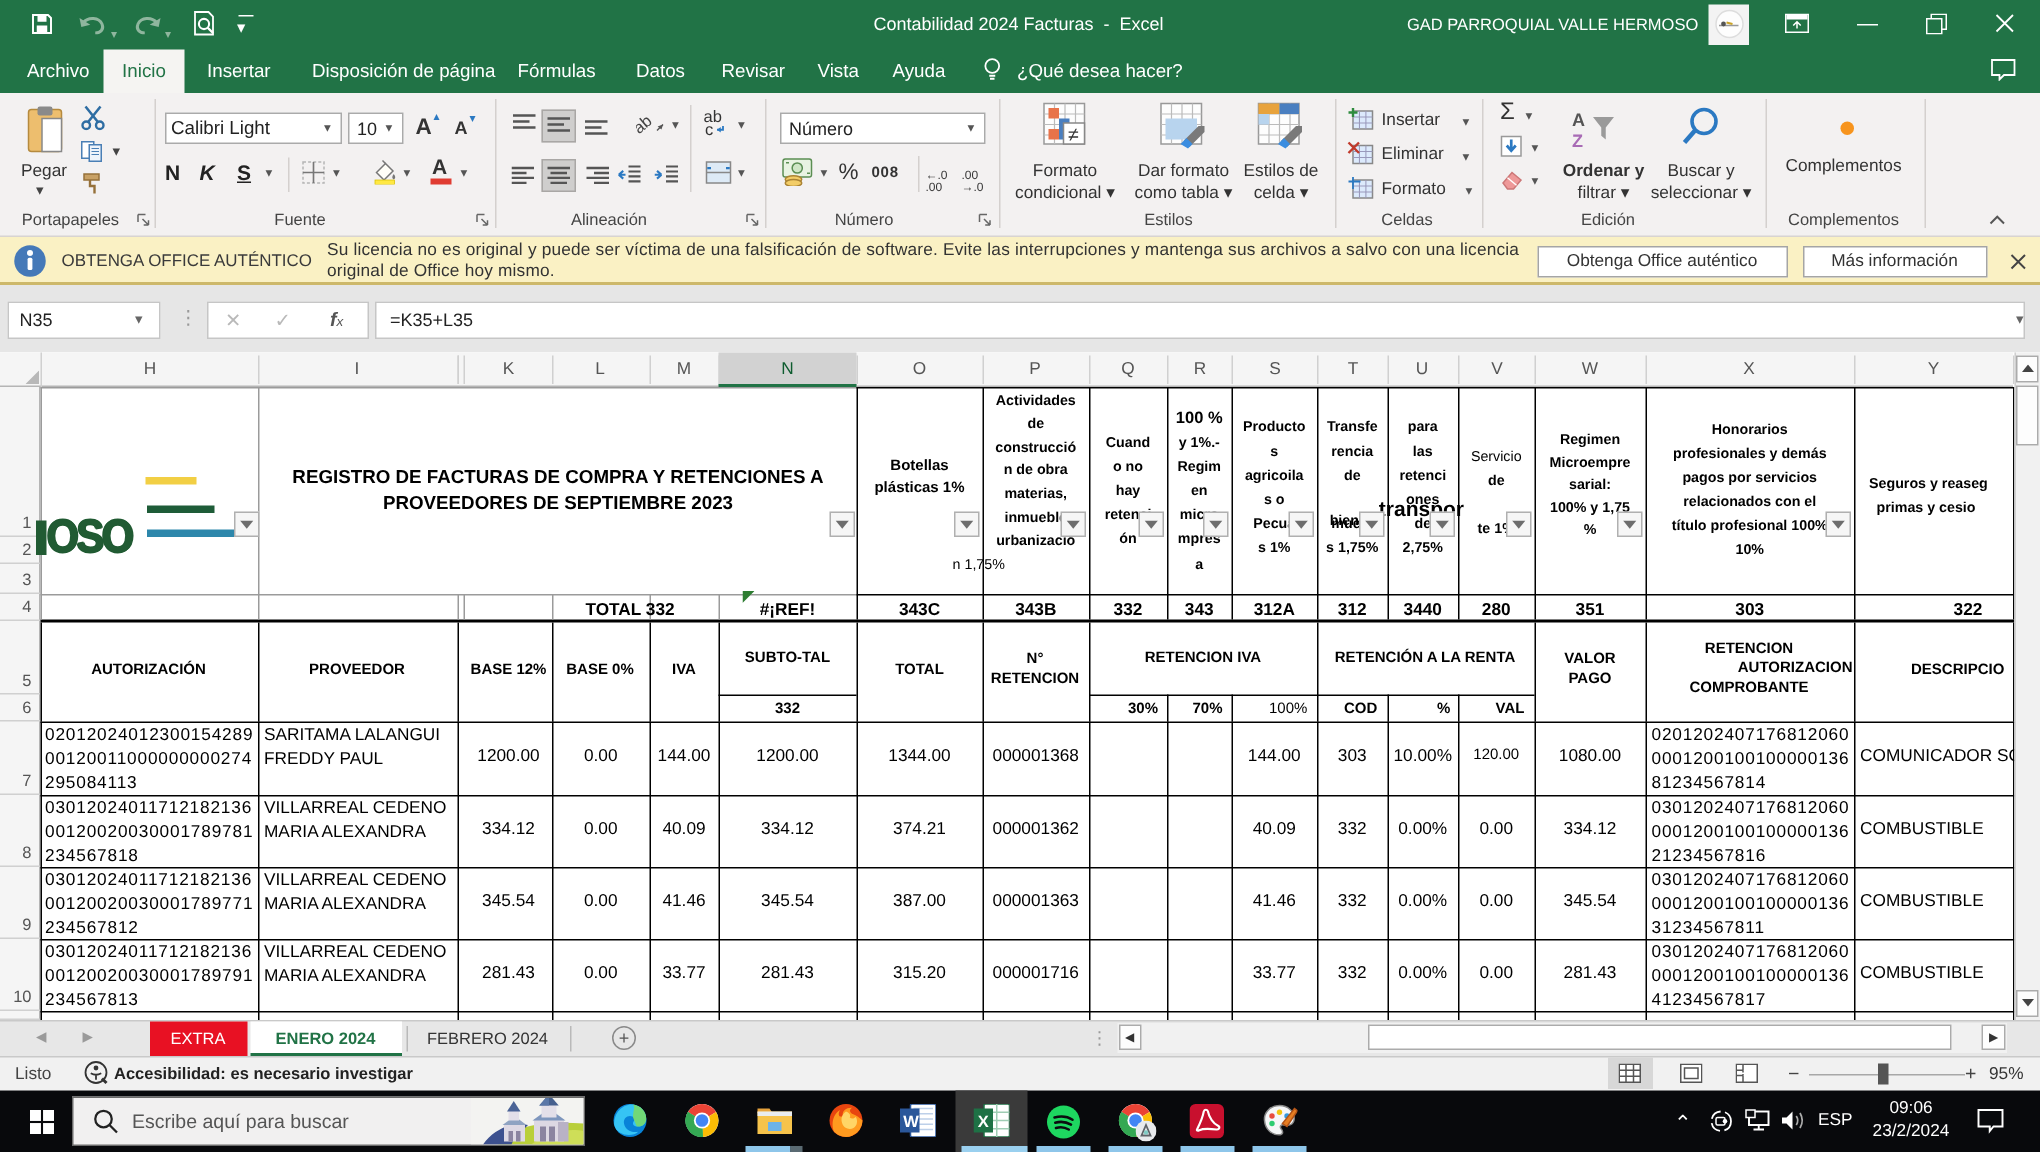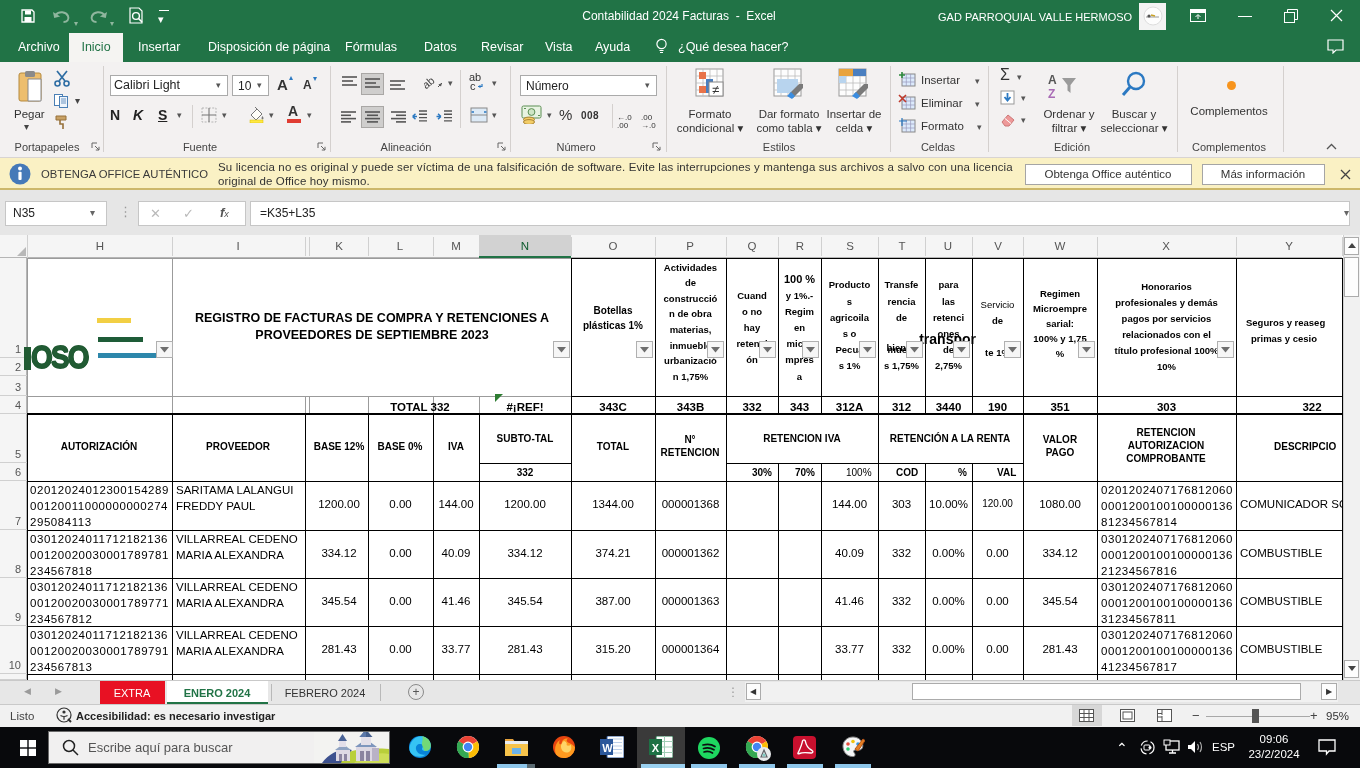--- a/index.html
+++ b/index.html
@@ -263,21 +263,21 @@
 <div class="a ct" style="left:639px;top:121px;width:300px;white-space:nowrap;color:#333;font-size:11.5px;">como tabla ▾</div>
 <svg class="a" style="left:838px;top:68px" width="32" height="32" viewBox="0 0 32 32">
     <rect x="1" y="1" width="27" height="27" fill="#fdfdfd" stroke="#999"></rect>
     <path d="M1 8 h27 M1 15 h27 M1 22 h27 M8 1 v27 M15 1 v27 M22 1 v27" stroke="#bbb" stroke-width="0.8"></path>
     <rect x="1" y="1" width="14" height="7" fill="#e8a33d"></rect>
     <rect x="15" y="1" width="13" height="7" fill="#4a7fc0"></rect>
     <rect x="1" y="8" width="7" height="7" fill="#b8d4ee"></rect>
     <path d="M16 26 l10 -10 4 0 0 4 -10 10z" fill="#7a7a7a"></path>
     <path d="M14 28 l4 -4 4 4 -3 3z" fill="#3b8de0"></path>
   </svg>
-<div class="a ct" style="left:704px;top:108px;width:300px;white-space:nowrap;color:#333;font-size:11.5px;">Insertar de</div>
+<div class="a ct" style="left:704px;top:108px;width:300px;white-space:nowrap;color:#333;font-size:11.5px;">Estilos de</div>
 <div class="a ct" style="left:704px;top:121px;width:300px;white-space:nowrap;color:#333;font-size:11.5px;">celda ▾</div>
 <svg class="a" style="left:898px;top:71px" width="18" height="16" viewBox="0 0 18 16">
     <rect x="4" y="3" width="13" height="12" fill="#dceafc" stroke="#888"></rect>
     <path d="M4 7 h13 M4 11 h13 M8.3 3 v12 M12.6 3 v12" stroke="#99b" stroke-width="0.7"></path>
     <path d="M2 5 h6 M5 2 v6" stroke="#2e8b3e" stroke-width="1.6" transform="translate(-1,-1)"></path>
   </svg>
 <div class="a" style="left:921px;top:74px;white-space:nowrap;color:#333;font-size:11.5px;">Insertar</div>
 <div class="a" style="left:975px;top:76px;white-space:nowrap;color:#555;font-size:9px;">▾</div>
 <svg class="a" style="left:898px;top:94px" width="18" height="16" viewBox="0 0 18 16">
     <rect x="4" y="3" width="13" height="12" fill="#dceafc" stroke="#888"></rect>
@@ -303,21 +303,21 @@
 <svg class="a" style="left:1000px;top:113px" width="16" height="14" viewBox="0 0 16 14">
     <path d="M2 9 L8 2 l6 5 -5 6 -4 0z" fill="#e99" stroke="#c77"></path>
     <path d="M5 5.5 l6 5" stroke="#fff"></path>
   </svg>
 <div class="a" style="left:1021px;top:115px;white-space:nowrap;color:#555;font-size:9px;">▾</div>
 <svg class="a" style="left:1048px;top:72px" width="34" height="28" viewBox="0 0 34 28">
     <text x="0" y="12" font-size="12" font-weight="bold" fill="#555">A</text>
     <text x="0" y="26" font-size="12" font-weight="bold" fill="#a86bb5">Z</text>
     <path d="M14 6 h14 l-5.5 7 v8 l-3 -2.5 v-5.5z" fill="#9a9a9a"></path>
   </svg>
-<div class="a ct" style="left:919px;top:108px;width:300px;white-space:nowrap;color:#333;font-size:11.5px;">Ordenar y</div>
+<div class="a ct" style="left:919px;top:108px;width:300px;white-space:nowrap;color:#333;font-size:11.5px;font-weight:bold;">Ordenar y</div>
 <div class="a ct" style="left:919px;top:121px;width:300px;white-space:nowrap;color:#333;font-size:11.5px;">filtrar ▾</div>
 <svg class="a" style="left:1120px;top:70px" width="28" height="28" viewBox="0 0 28 28">
     <circle cx="16" cy="11" r="8" fill="none" stroke="#2b79c2" stroke-width="2.4"></circle>
     <path d="M10 17 L3 25" stroke="#2b79c2" stroke-width="3"></path>
   </svg>
 <div class="a ct" style="left:984px;top:108px;width:300px;white-space:nowrap;color:#333;font-size:11.5px;">Buscar y</div>
 <div class="a ct" style="left:984px;top:121px;width:300px;white-space:nowrap;color:#333;font-size:11.5px;">seleccionar ▾</div>
 <div class="a" style="left:1227px;top:81px;width:9px;height:9px;border-radius:50%;background:#f7941d;"></div>
 <div class="a ct" style="left:1169px;top:105px;width:120px;white-space:nowrap;color:#333;font-size:11.5px;">Complementos</div>
 <div class="a" style="left:0px;top:158px;width:1360px;height:32px;background:#faf1c4;border-bottom:2px solid #cdb86a;"></div>
@@ -513,21 +513,21 @@
 <div class="a ct" style="left:162px;top:328px;width:420px;white-space:nowrap;color:#000;font-weight:bold;font-size:12.5px;letter-spacing:0px;">PROVEEDORES DE SEPTIEMBRE 2023</div>
 <div class="a ct" style="left:568px;top:304.5px;width:90px;white-space:nowrap;color:#000;font-weight:bold;font-size:10px;">Botellas</div>
 <div class="a ct" style="left:568px;top:320.0px;width:90px;white-space:nowrap;color:#000;font-weight:bold;font-size:10px;">plásticas 1%</div>
 <div class="a ct" style="left:652px;top:261.6px;width:77px;white-space:nowrap;color:#000;font-weight:bold;font-size:9.5px;">Actividades</div>
 <div class="a ct" style="left:652px;top:277.20000000000005px;width:77px;white-space:nowrap;color:#000;font-weight:bold;font-size:9.5px;">de</div>
 <div class="a ct" style="left:652px;top:292.8px;width:77px;white-space:nowrap;color:#000;font-weight:bold;font-size:9.5px;">construcció</div>
 <div class="a ct" style="left:652px;top:308.40000000000003px;width:77px;white-space:nowrap;color:#000;font-weight:bold;font-size:9.5px;">n de obra</div>
 <div class="a ct" style="left:652px;top:324.0px;width:77px;white-space:nowrap;color:#000;font-weight:bold;font-size:9.5px;">materias,</div>
 <div class="a ct" style="left:652px;top:339.6px;width:77px;white-space:nowrap;color:#000;font-weight:bold;font-size:9.5px;">inmueble</div>
 <div class="a ct" style="left:652px;top:355.20000000000005px;width:77px;white-space:nowrap;color:#000;font-weight:bold;font-size:9.5px;">urbanizació</div>
-<div class="a ct" style="left:652px;top:370.8px;width:77px;white-space:nowrap;color:#000;font-weight:bold;font-size:9.5px;">n 1,75%</div>
+<div class="a ct" style="left:614px;top:370.8px;width:77px;white-space:nowrap;color:#000;font-weight:normal;font-size:9.5px;">n 1,75%</div>
 <div class="a ct" style="left:723px;top:289.5px;width:58px;white-space:nowrap;color:#000;font-weight:bold;font-size:9.5px;">Cuand</div>
 <div class="a ct" style="left:723px;top:305.7px;width:58px;white-space:nowrap;color:#000;font-weight:bold;font-size:9.5px;">o no</div>
 <div class="a ct" style="left:723px;top:321.9px;width:58px;white-space:nowrap;color:#000;font-weight:bold;font-size:9.5px;">hay</div>
 <div class="a ct" style="left:723px;top:338.1px;width:58px;white-space:nowrap;color:#000;font-weight:bold;font-size:9.5px;">retenci</div>
 <div class="a ct" style="left:723px;top:354.3px;width:58px;white-space:nowrap;color:#000;font-weight:bold;font-size:9.5px;">ón</div>
 <div class="a ct" style="left:775px;top:273.3px;width:49px;white-space:nowrap;color:#000;font-weight:bold;font-size:11px;">100 %</div>
 <div class="a ct" style="left:775px;top:289.5px;width:49px;white-space:nowrap;color:#000;font-weight:bold;font-size:9.5px;">y 1%.-</div>
 <div class="a ct" style="left:775px;top:305.7px;width:49px;white-space:nowrap;color:#000;font-weight:bold;font-size:9.5px;">Regim</div>
 <div class="a ct" style="left:775px;top:321.9px;width:49px;white-space:nowrap;color:#000;font-weight:bold;font-size:9.5px;">en</div>
 <div class="a ct" style="left:775px;top:338.1px;width:49px;white-space:nowrap;color:#000;font-weight:bold;font-size:9.5px;">micro</div>
@@ -613,21 +613,21 @@
     <path d="M0 0 h8 l-8 8z" fill="#2e7d32"></path>
   </svg>
 <div class="a ct" style="left:480px;top:401px;width:90px;white-space:nowrap;color:#000;font-weight:bold;font-size:11.5px;">#¡REF!</div>
 <div class="a ct" style="left:571px;top:401px;width:84px;white-space:nowrap;color:#000;font-weight:bold;font-size:11.5px;">343C</div>
 <div class="a ct" style="left:655px;top:401px;width:71px;white-space:nowrap;color:#000;font-weight:bold;font-size:11.5px;">343B</div>
 <div class="a ct" style="left:726px;top:401px;width:52px;white-space:nowrap;color:#000;font-weight:bold;font-size:11.5px;">332</div>
 <div class="a ct" style="left:778px;top:401px;width:43px;white-space:nowrap;color:#000;font-weight:bold;font-size:11.5px;">343</div>
 <div class="a ct" style="left:821px;top:401px;width:57px;white-space:nowrap;color:#000;font-weight:bold;font-size:11.5px;">312A</div>
 <div class="a ct" style="left:878px;top:401px;width:47px;white-space:nowrap;color:#000;font-weight:bold;font-size:11.5px;">312</div>
 <div class="a ct" style="left:925px;top:401px;width:47px;white-space:nowrap;color:#000;font-weight:bold;font-size:11.5px;">3440</div>
-<div class="a ct" style="left:972px;top:401px;width:51px;white-space:nowrap;color:#000;font-weight:bold;font-size:11.5px;">190</div>
+<div class="a ct" style="left:972px;top:401px;width:51px;white-space:nowrap;color:#000;font-weight:bold;font-size:11.5px;">280</div>
 <div class="a ct" style="left:1023px;top:401px;width:74px;white-space:nowrap;color:#000;font-weight:bold;font-size:11.5px;">351</div>
 <div class="a ct" style="left:1097px;top:401px;width:139px;white-space:nowrap;color:#000;font-weight:bold;font-size:11.5px;">303</div>
 <div class="a ct" style="left:1282px;top:401px;width:60px;white-space:nowrap;color:#000;font-weight:bold;font-size:11.5px;">322</div>
 <div class="a ct" style="left:29px;top:441px;width:140px;white-space:nowrap;color:#000;font-weight:bold;font-size:10px;">AUTORIZACIÓN</div>
 <div class="a ct" style="left:173px;top:441px;width:130px;white-space:nowrap;color:#000;font-weight:bold;font-size:10px;">PROVEEDOR</div>
 <div class="a ct" style="left:309px;top:441px;width:60px;white-space:nowrap;color:#000;font-weight:bold;font-size:10px;">BASE 12%</div>
 <div class="a ct" style="left:370px;top:441px;width:60px;white-space:nowrap;color:#000;font-weight:bold;font-size:10px;">BASE 0%</div>
 <div class="a ct" style="left:433px;top:441px;width:46px;white-space:nowrap;color:#000;font-weight:bold;font-size:10px;">IVA</div>
 <div class="a ct" style="left:480px;top:433px;width:90px;white-space:nowrap;color:#000;font-weight:bold;font-size:10px;">SUBTO-TAL</div>
 <div class="a ct" style="left:480px;top:467px;width:90px;white-space:nowrap;color:#000;font-weight:bold;font-size:10px;">332</div>
@@ -638,21 +638,21 @@
 <div class="a ct" style="left:878px;top:433px;width:144px;white-space:nowrap;color:#000;font-weight:bold;font-size:10px;">RETENCIÓN A LA RENTA</div>
 <div class="a" style="left:752px;top:467px;white-space:nowrap;color:#000;font-weight:bold;font-size:10px;">30%</div>
 <div class="a" style="left:795px;top:467px;white-space:nowrap;color:#000;font-weight:bold;font-size:10px;">70%</div>
 <div class="a" style="left:846px;top:467px;white-space:nowrap;color:#000;font-weight:normal;font-size:10px;">100%</div>
 <div class="a" style="left:896px;top:467px;white-space:nowrap;color:#000;font-weight:bold;font-size:10px;">COD</div>
 <div class="a" style="left:958px;top:467px;white-space:nowrap;color:#000;font-weight:bold;font-size:10px;">%</div>
 <div class="a" style="left:997px;top:467px;white-space:nowrap;color:#000;font-weight:bold;font-size:10px;">VAL</div>
 <div class="a ct" style="left:1024px;top:434px;width:72px;white-space:nowrap;color:#000;font-weight:bold;font-size:10px;">VALOR</div>
 <div class="a ct" style="left:1024px;top:447px;width:72px;white-space:nowrap;color:#000;font-weight:bold;font-size:10px;">PAGO</div>
 <div class="a ct" style="left:1097px;top:427px;width:138px;white-space:nowrap;color:#000;font-weight:bold;font-size:10px;">RETENCION</div>
-<div class="a ct" style="left:1097px;top:440px;width:138px;white-space:nowrap;color:#000;font-weight:bold;font-size:10px;">AUTORIZACION</div>
+<div class="a ct" style="left:1097px;top:440px;width:138px;white-space:nowrap;color:#000;font-weight:bold;font-size:10px;text-align:right;">AUTORIZACION</div>
 <div class="a ct" style="left:1097px;top:453px;width:138px;white-space:nowrap;color:#000;font-weight:bold;font-size:10px;">COMPROBANTE</div>
 <div class="a" style="left:1274px;top:441px;white-space:nowrap;color:#000;font-weight:bold;font-size:10px;">DESCRIPCIO</div>
 <div class="a" style="left:30px;top:484px;white-space:nowrap;color:#000;font-size:11.5px;letter-spacing:0.55px;">02012024012300154289</div>
 <div class="a" style="left:30px;top:500px;white-space:nowrap;color:#000;font-size:11.5px;letter-spacing:0.55px;">00120011000000000274</div>
 <div class="a" style="left:30px;top:516px;white-space:nowrap;color:#000;font-size:11.5px;letter-spacing:0.55px;">295084113</div>
 <div class="a" style="left:176px;top:484px;white-space:nowrap;color:#000;font-size:11.5px;">SARITAMA LALANGUI</div>
 <div class="a" style="left:176px;top:500px;white-space:nowrap;color:#000;font-size:11.5px;">FREDDY PAUL</div>
 <div class="a ct" style="left:310px;top:498px;width:58px;white-space:nowrap;color:#000;font-size:11.5px;">1200.00</div>
 <div class="a ct" style="left:368px;top:498px;width:65px;white-space:nowrap;color:#000;font-size:11.5px;">0.00</div>
 <div class="a ct" style="left:433px;top:498px;width:46px;white-space:nowrap;color:#000;font-size:11.5px;">144.00</div>
@@ -711,21 +711,21 @@
 <div class="a" style="left:30px;top:629px;white-space:nowrap;color:#000;font-size:11.5px;letter-spacing:0.55px;">03012024011712182136</div>
 <div class="a" style="left:30px;top:645px;white-space:nowrap;color:#000;font-size:11.5px;letter-spacing:0.55px;">00120020030001789791</div>
 <div class="a" style="left:30px;top:661px;white-space:nowrap;color:#000;font-size:11.5px;letter-spacing:0.55px;">234567813</div>
 <div class="a" style="left:176px;top:629px;white-space:nowrap;color:#000;font-size:11.5px;">VILLARREAL CEDENO</div>
 <div class="a" style="left:176px;top:645px;white-space:nowrap;color:#000;font-size:11.5px;">MARIA ALEXANDRA</div>
 <div class="a ct" style="left:310px;top:643px;width:58px;white-space:nowrap;color:#000;font-size:11.5px;">281.43</div>
 <div class="a ct" style="left:368px;top:643px;width:65px;white-space:nowrap;color:#000;font-size:11.5px;">0.00</div>
 <div class="a ct" style="left:433px;top:643px;width:46px;white-space:nowrap;color:#000;font-size:11.5px;">33.77</div>
 <div class="a ct" style="left:479px;top:643px;width:92px;white-space:nowrap;color:#000;font-size:11.5px;">281.43</div>
 <div class="a ct" style="left:571px;top:643px;width:84px;white-space:nowrap;color:#000;font-size:11.5px;">315.20</div>
-<div class="a ct" style="left:655px;top:643px;width:71px;white-space:nowrap;color:#000;font-size:11.5px;">000001364</div>
+<div class="a ct" style="left:655px;top:643px;width:71px;white-space:nowrap;color:#000;font-size:11.5px;">000001716</div>
 <div class="a ct" style="left:821px;top:643px;width:57px;white-space:nowrap;color:#000;font-size:11.5px;">33.77</div>
 <div class="a ct" style="left:878px;top:643px;width:47px;white-space:nowrap;color:#000;font-size:11.5px;">332</div>
 <div class="a ct" style="left:925px;top:643px;width:47px;white-space:nowrap;color:#000;font-size:11.5px;">0.00%</div>
 <div class="a ct" style="left:972px;top:643px;width:51px;white-space:nowrap;color:#000;font-size:11.5px;">0.00</div>
 <div class="a ct" style="left:1023px;top:643px;width:74px;white-space:nowrap;color:#000;font-size:11.5px;">281.43</div>
 <div class="a" style="left:1101px;top:629px;white-space:nowrap;color:#000;font-size:11.5px;letter-spacing:0.55px;">0301202407176812060</div>
 <div class="a" style="left:1101px;top:645px;white-space:nowrap;color:#000;font-size:11.5px;letter-spacing:0.55px;">0001200100100000136</div>
 <div class="a" style="left:1101px;top:661px;white-space:nowrap;color:#000;font-size:11.5px;letter-spacing:0.55px;">41234567817</div>
 <div class="a" style="left:1240px;top:643px;white-space:nowrap;color:#000;font-size:11.5px;">COMBUSTIBLE</div>
 <div class="a" style="left:1343px;top:235px;width:17px;height:445px;background:#f1f1f1;border-left:1px solid #d0d0d0;"></div>

